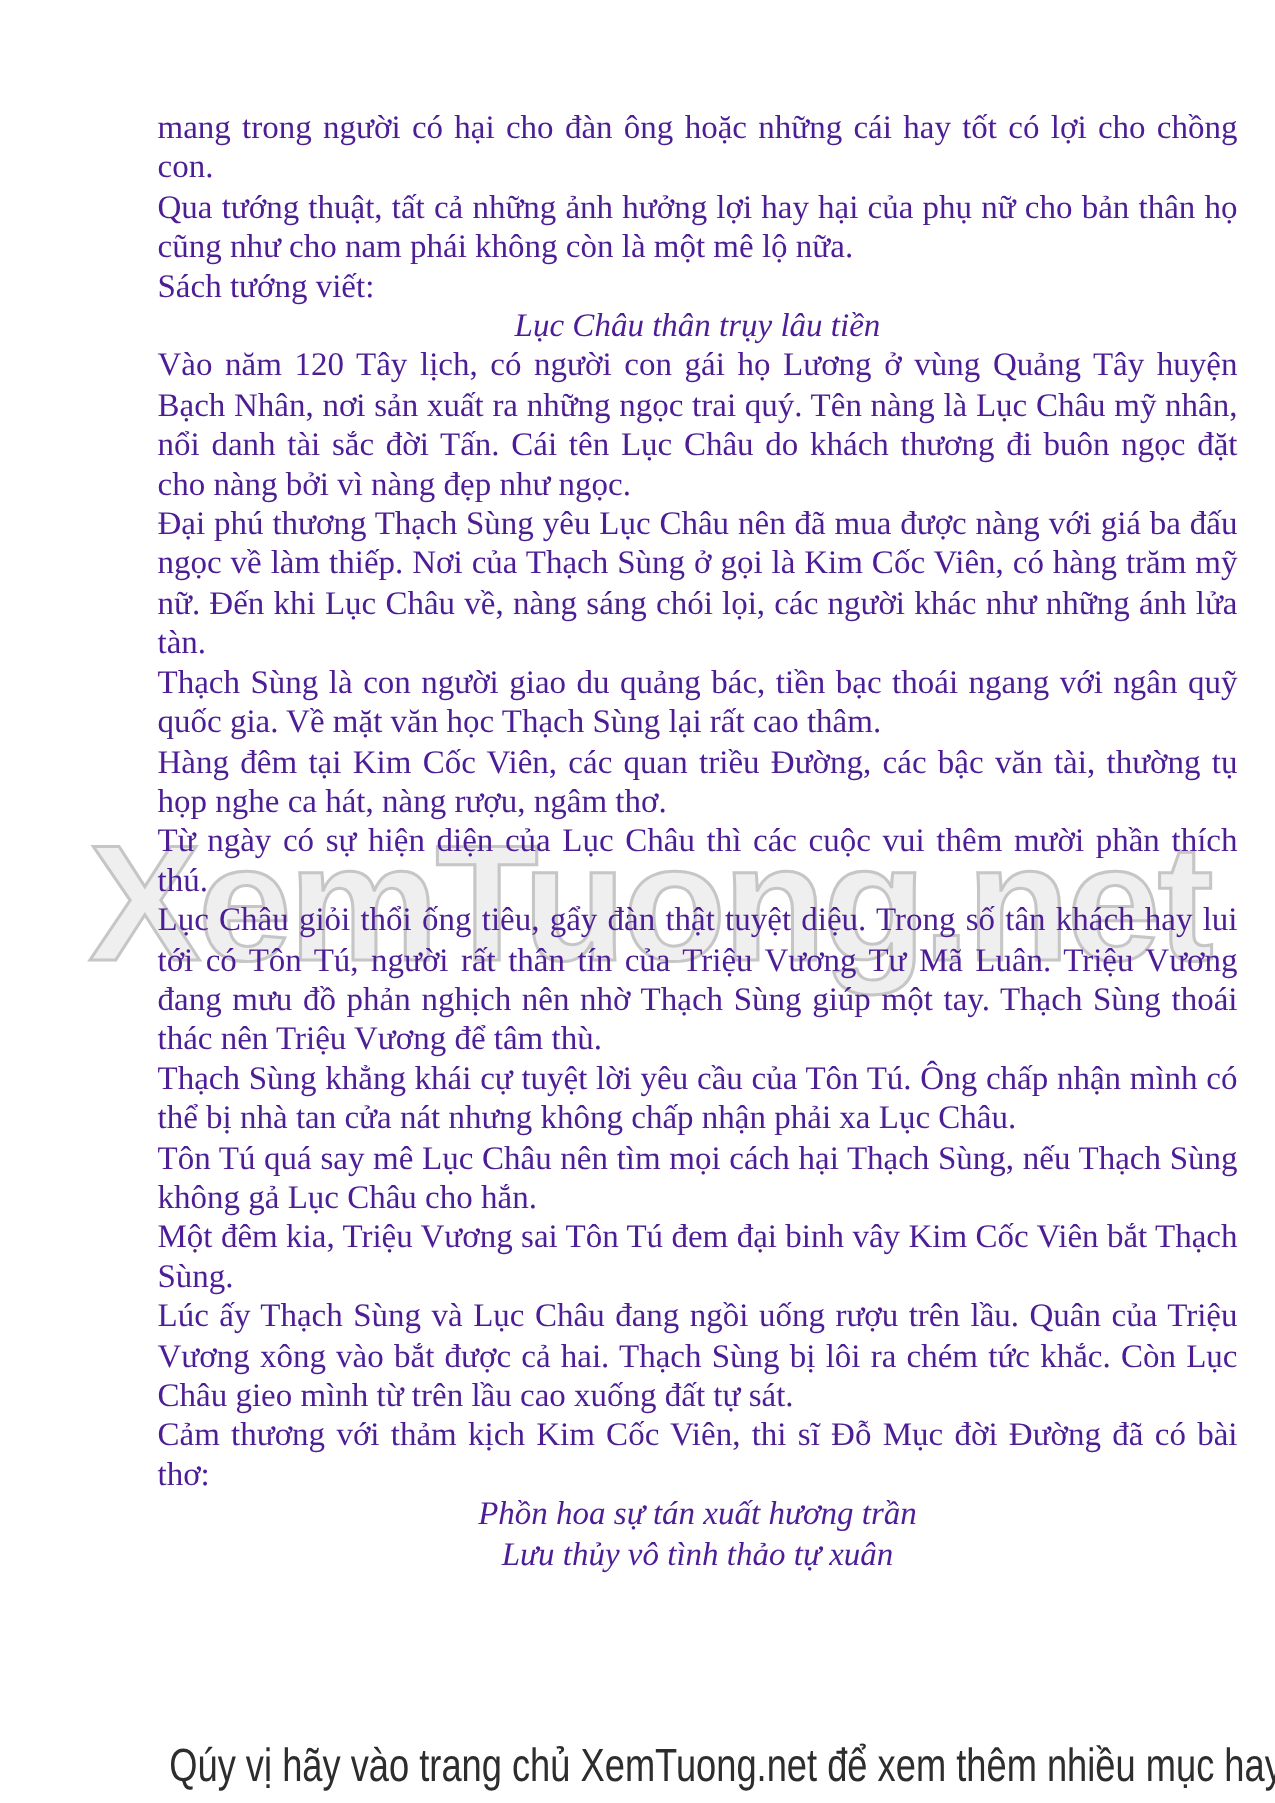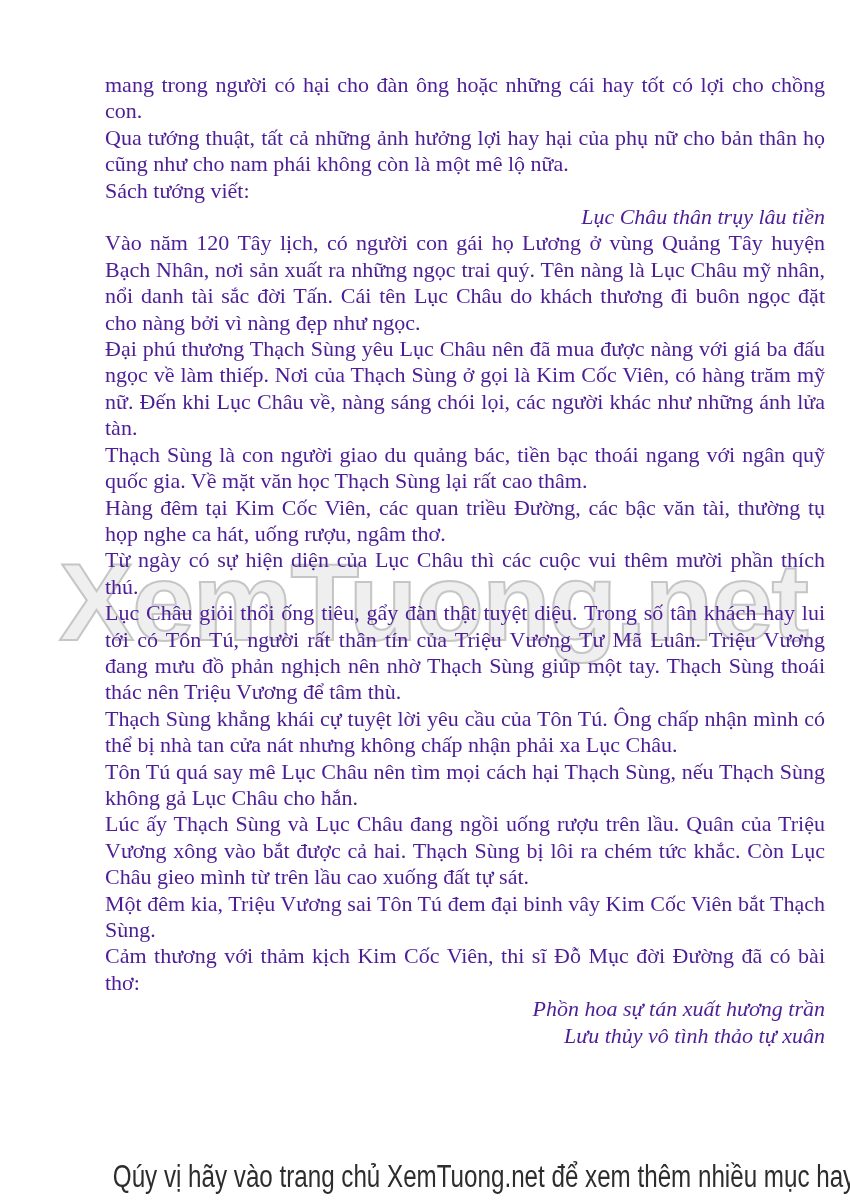--- a/index.html
+++ b/index.html
@@ -38,21 +38,21 @@
     text-align: justify;
     text-justify: inter-word;
     margin-left: 29px;
   }
   .document-body p {
     margin: 0;
     padding: 0;
   }
   .document-body p.poem {
     font-style: italic;
-    text-align: right;
+    text-align: center;
   }
   
   .footer {
     position: absolute;
     left: 0;
     top: 1157px;
     width: 850px;
     text-align: center;
     z-index: 1;
   }
@@ -79,27 +79,27 @@
   </svg>
 
   <div class="document-body">
     <p>mang trong người có hại cho đàn ông hoặc những cái hay tốt có lợi cho chồng con.</p>
     <p>Qua tướng thuật, tất cả những ảnh hưởng lợi hay hại của phụ nữ cho bản thân họ cũng như cho nam phái không còn là một mê lộ nữa.</p>
     <p>Sách tướng viết:</p>
     <p class="poem">Lục Châu thân trụy lâu tiền</p>
     <p>Vào năm 120 Tây lịch, có người con gái họ Lương ở vùng Quảng Tây huyện Bạch Nhân, nơi sản xuất ra những ngọc trai quý. Tên nàng là Lục Châu mỹ nhân, nổi danh tài sắc đời Tấn. Cái tên Lục Châu do khách thương đi buôn ngọc đặt cho nàng bởi vì nàng đẹp như ngọc.</p>
     <p>Đại phú thương Thạch Sùng yêu Lục Châu nên đã mua được nàng với giá ba đấu ngọc về làm thiếp. Nơi của Thạch Sùng ở gọi là Kim Cốc Viên, có hàng trăm mỹ nữ. Đến khi Lục Châu về, nàng sáng chói lọi, các người khác như những ánh lửa tàn.</p>
     <p>Thạch Sùng là con người giao du quảng bác, tiền bạc thoái ngang với ngân quỹ quốc gia. Về mặt văn học Thạch Sùng lại rất cao thâm.</p>
-    <p>Hàng đêm tại Kim Cốc Viên, các quan triều Đường, các bậc văn tài, thường tụ họp nghe ca hát, uống rượu, ngâm thơ.</p>
+    <p>Hàng đêm tại Kim Cốc Viên, các quan triều Đường, các bậc văn tài, thường tụ họp nghe ca hát, nàng rượu, ngâm thơ.</p>
     <p>Từ ngày có sự hiện diện của Lục Châu thì các cuộc vui thêm mười phần thích thú.</p>
     <p>Lục Châu giỏi thổi ống tiêu, gẩy đàn thật tuyệt diệu. Trong số tân khách hay lui tới có Tôn Tú, người rất thân tín của Triệu Vương Tư Mã Luân. Triệu Vương đang mưu đồ phản nghịch nên nhờ Thạch Sùng giúp một tay. Thạch Sùng thoái thác nên Triệu Vương để tâm thù.</p>
     <p>Thạch Sùng khẳng khái cự tuyệt lời yêu cầu của Tôn Tú. Ông chấp nhận mình có thể bị nhà tan cửa nát nhưng không chấp nhận phải xa Lục Châu.</p>
     <p>Tôn Tú quá say mê Lục Châu nên tìm mọi cách hại Thạch Sùng, nếu Thạch Sùng không gả Lục Châu cho hắn.</p>
+    <p>Một đêm kia, Triệu Vương sai Tôn Tú đem đại binh vây Kim Cốc Viên bắt Thạch Sùng.</p>
     <p>Lúc ấy Thạch Sùng và Lục Châu đang ngồi uống rượu trên lầu. Quân của Triệu Vương xông vào bắt được cả hai. Thạch Sùng bị lôi ra chém tức khắc. Còn Lục Châu gieo mình từ trên lầu cao xuống đất tự sát.</p>
-    <p>Một đêm kia, Triệu Vương sai Tôn Tú đem đại binh vây Kim Cốc Viên bắt Thạch Sùng.</p>
     <p>Cảm thương với thảm kịch Kim Cốc Viên, thi sĩ Đỗ Mục đời Đường đã có bài thơ:</p>
     <p class="poem">Phồn hoa sự tán xuất hương trần</p>
     <p class="poem">Lưu thủy vô tình thảo tự xuân</p>
   </div>
 
   <div class="footer">
     <span class="footer-inner">Qúy vị hãy vào trang chủ XemTuong.net để xem thêm nhiều mục hay khác</span>
   </div>
 
 </div>

